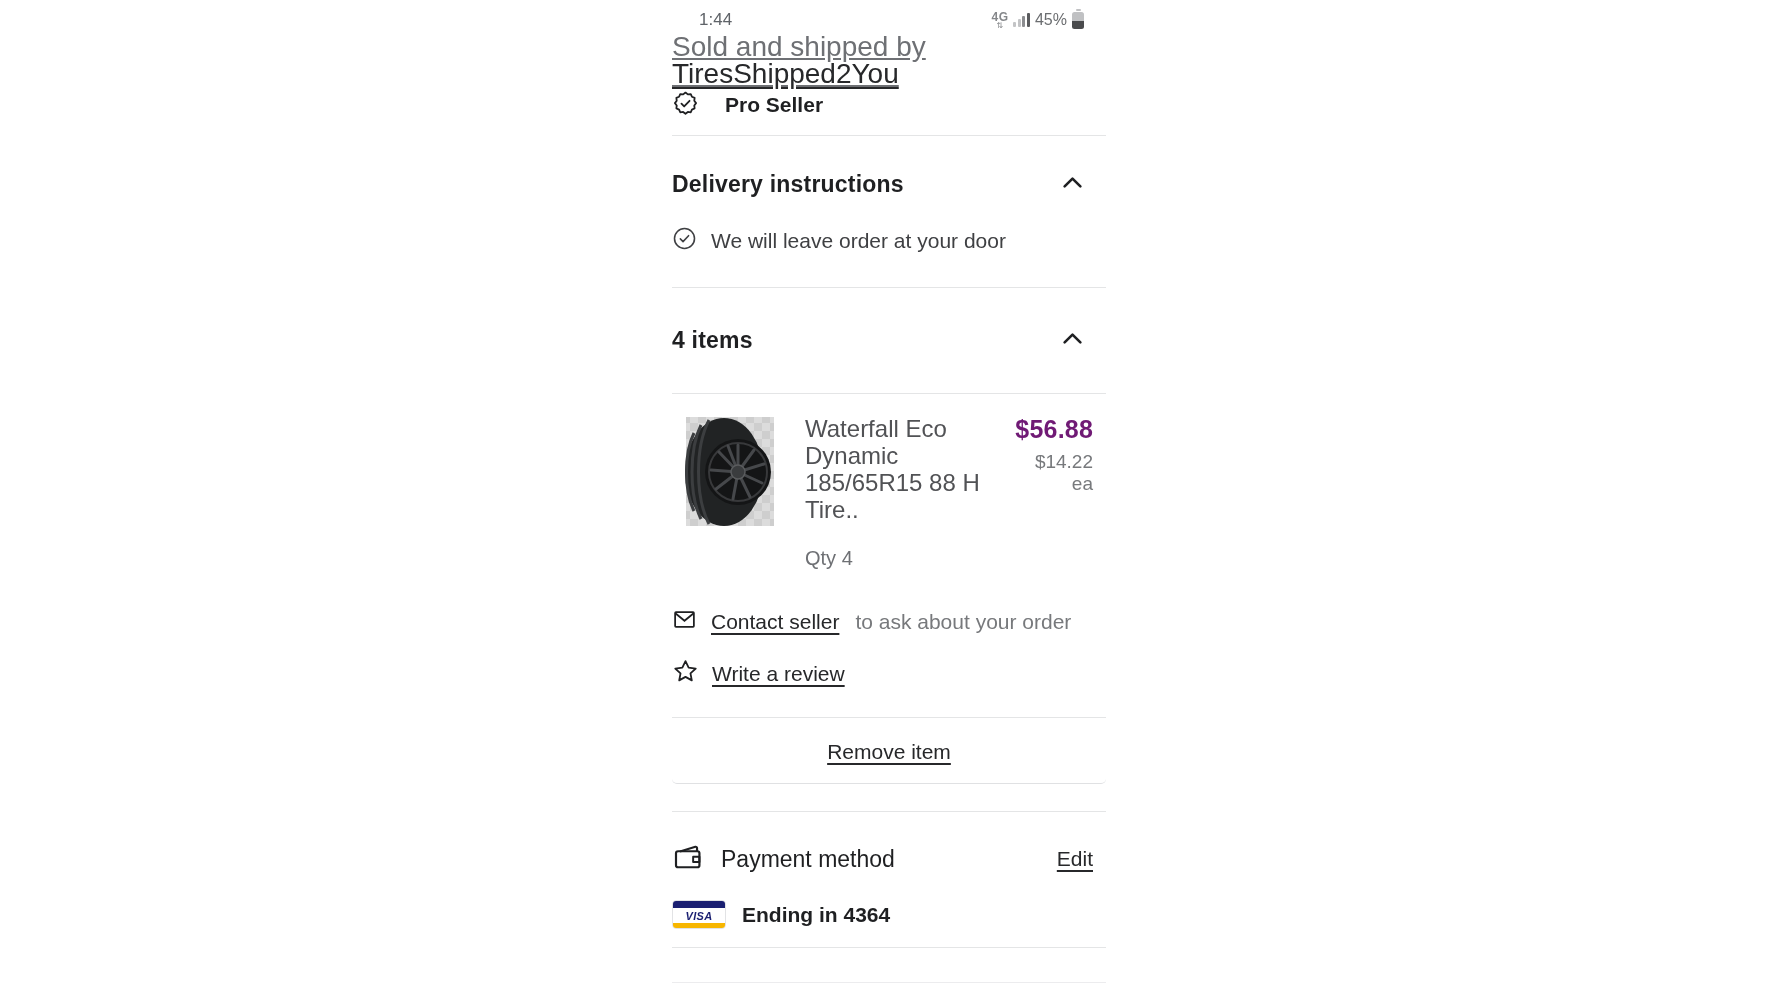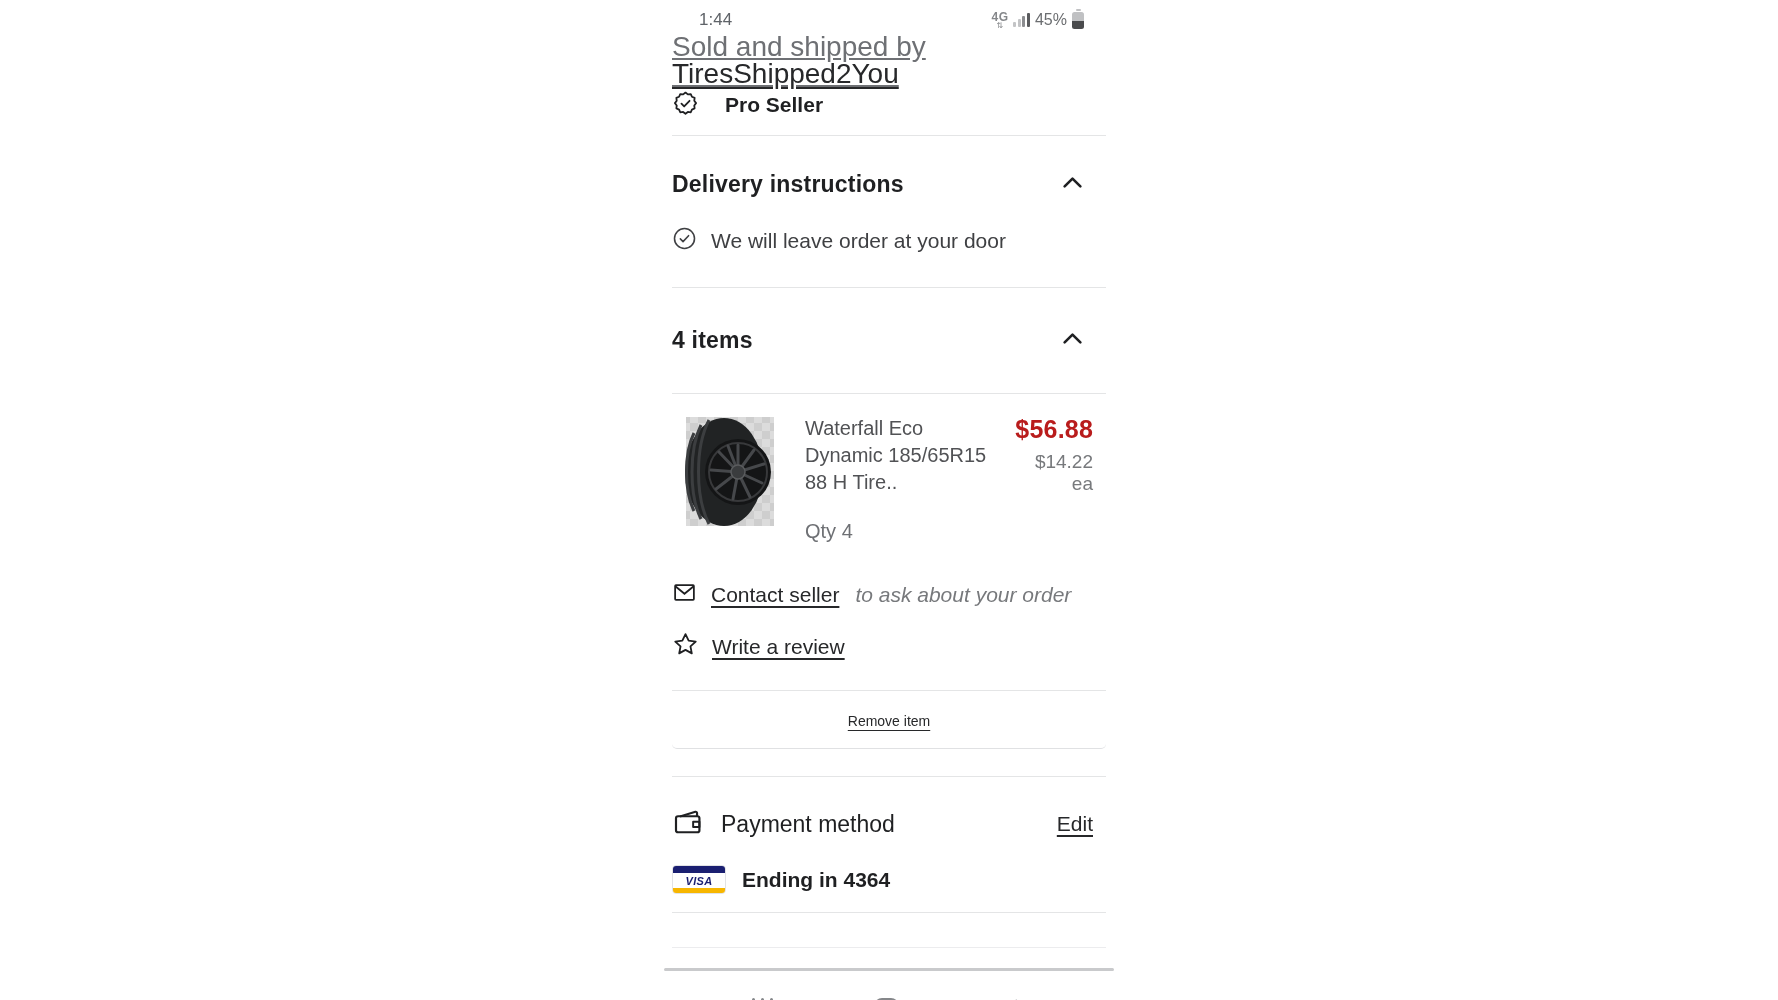--- a/index.html
+++ b/index.html
@@ -49,30 +49,30 @@
   .sh-items { margin-top:35px; }
   .sec-title { font-size:23px; font-weight:bold; color:#1f2022; letter-spacing:.2px; }
   .chev-btn { background:none; border:none; cursor:pointer; display:flex; padding:2px; }
 
   .note-row { display:flex; align-items:center; gap:14px; margin-top:25px; font-size:21px; color:#3f4043; }
 
   
   .item-row { display:flex; align-items:flex-start; margin-top:21px; }
   .item-img { width:95px; height:113px; margin-left:10px; flex:0 0 auto; }
   .item-details { margin-left:28px; width:205px; }
-  .item-name { font-size:20px; line-height:27px; color:#515255; max-width:200px; }
+  .item-name { font-size:24px; line-height:27px; color:#515255; max-width:200px; }
   .item-qty { margin-top:24px; font-size:20px; color:#6e7074; }
   .price-col { margin-left:auto; text-align:right; padding-right:13px; }
-  .price-total { font-size:25px; font-weight:bold; color:#b91c1c; letter-spacing:.2px; }
+  .price-total { font-size:25px; font-weight:bold; color:#701a75; letter-spacing:.2px; }
   .price-unit { margin-top:7px; font-size:19px; color:#77797c; }
 
   .contact-row { display:flex; align-items:center; gap:14px; margin-top:37px; font-size:21px; }
-  .contact-suffix { color:#77797c; margin-left:2px;font-style:italic; }
+  .contact-suffix { color:#77797c; margin-left:2px; }
   .review-row { display:flex; align-items:center; gap:13px; margin-top:21px; font-size:21px; }
-  .remove-row { text-align:center; margin-top:22px; font-size:14px; }
+  .remove-row { text-align:center; margin-top:22px; font-size:21px; }
 
   
   .pay-head { display:flex; align-items:center; margin-top:30px; padding-right:13px; }
   .pay-title { font-size:23px; font-weight:normal; color:#1f2022; margin-left:17px; }
   .pay-edit { margin-left:auto; font-size:21px; }
   .visa-row { display:flex; align-items:center; margin-top:24px; }
   .visa-chip { width:54px; height:29px; border-radius:4px; overflow:hidden; display:flex; flex-direction:column; border:1px solid #e2e3e5; }
   .visa-top { height:7px; background:#1a1f71; }
   .visa-mid { flex:1; background:#ffffff; display:flex; align-items:center; justify-content:center; }
   .visa-word { font-size:11px; font-weight:bold; font-style:italic; color:#1a1f71; letter-spacing:.3px; }

